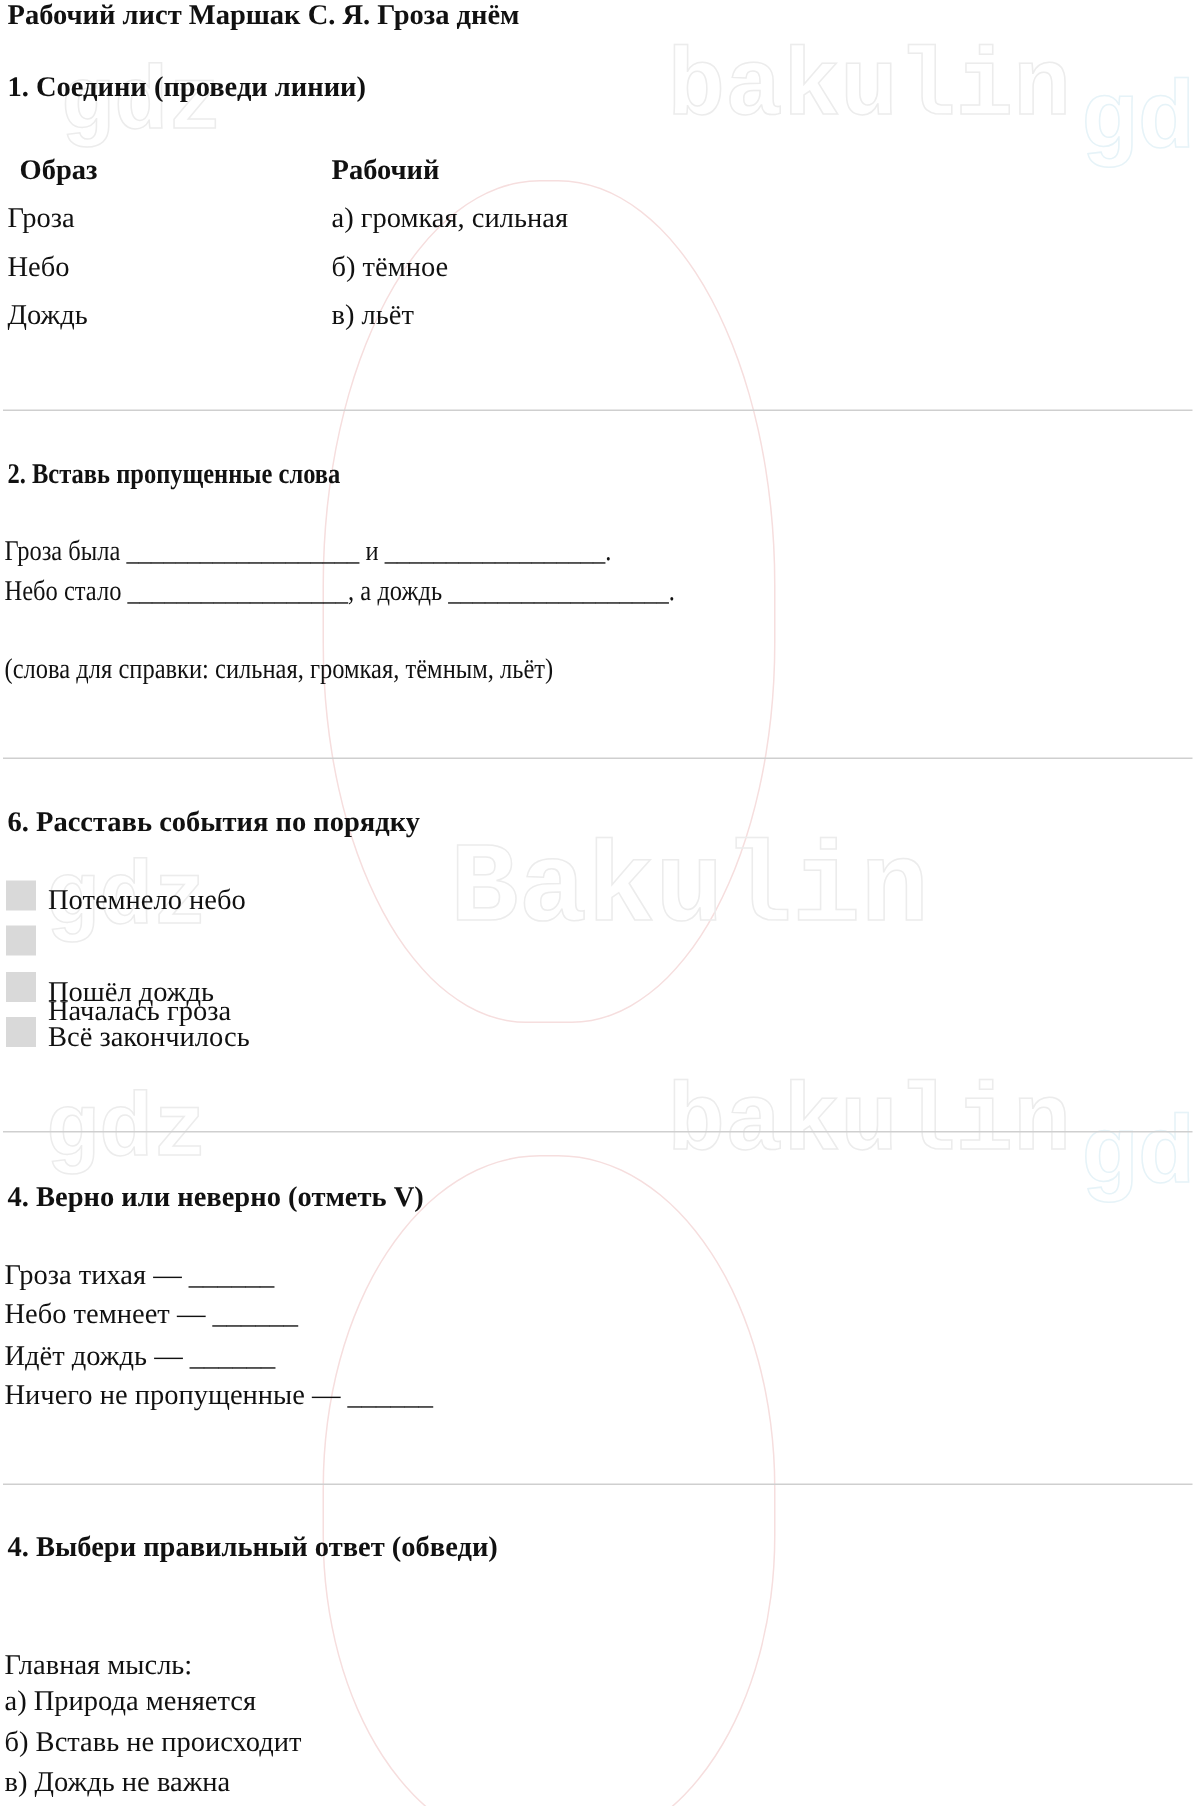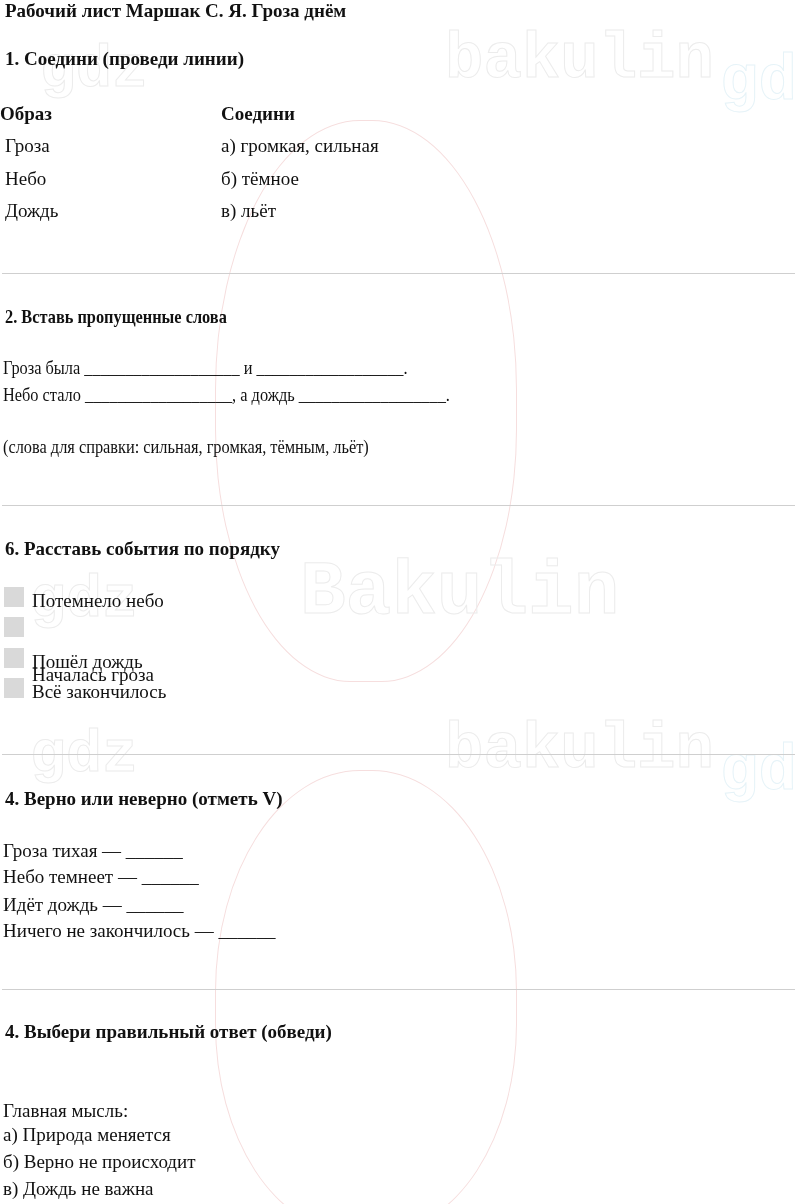--- a/index.html
+++ b/index.html
@@ -46,22 +46,22 @@
 <div class="wm" style="left:40px;top:40px;font-size:60px;">gdz</div>
 <div class="wm" style="left:300px;top:555px;font-size:76px;">Bakulin</div>
 <div class="wm" style="left:30px;top:570px;font-size:60px;">gdz</div>
 <div class="wm" style="left:445px;top:718px;font-size:64px;">bakulin</div>
 <div class="wm wm-blue" style="left:720px;top:740px;font-size:64px;">gdz</div>
 <div class="wm" style="left:30px;top:725px;font-size:60px;">gdz</div>
 
 <div class="abs title">Рабочий лист Маршак С. Я. Гроза днём</div>
 
 <div class="abs h" style="top:48px;">1. Соедини (проведи линии)</div>
-<div class="abs t" style="left:0;top:103px;font-weight:bold;">Образ</div>
-<div class="abs t" style="left:221px;top:103px;font-weight:bold;">Соедини</div>
+<div class="abs t" style="left:13px;top:103px;font-weight:bold;">Образ</div>
+<div class="abs t" style="left:221px;top:103px;font-weight:bold;">Рабочий</div>
 <div class="abs t" style="left:5px;top:135px;">Гроза</div>
 <div class="abs t" style="left:5px;top:168px;text-align:right;">Небо</div>
 <div class="abs t" style="left:5px;top:200px;text-align:right;">Дождь</div>
 <div class="abs t" style="left:221px;top:135px;">а) громкая, сильная</div>
 <div class="abs t" style="left:221px;top:168px;">б) тёмное</div>
 <div class="abs t" style="left:221px;top:200px;">в) льёт</div>
 
 <div class="divider" style="top:273px;"></div>
 
 <div class="abs h cond" style="top:306px;">2. Вставь пропущенные слова</div>
@@ -80,21 +80,21 @@
 <div class="abs t" style="left:32px;top:651px;">Пошёл дождь</div>
 <div class="box" style="top:678px;"></div>
 <div class="abs t" style="left:32px;top:681px;">Всё закончилось</div>
 
 <div class="divider" style="top:754px;"></div>
 
 <div class="abs h" style="top:788px;">4. Верно или неверно (отметь V)</div>
 <div class="row" style="top:840px;left:3px;">Гроза тихая — ______</div>
 <div class="row" style="top:866px;left:3px;">Небо темнеет — ______</div>
 <div class="row" style="top:894px;left:3px;">Идёт дождь — ______</div>
-<div class="row" style="top:920px;left:3px;">Ничего не закончилось — ______</div>
+<div class="row" style="top:920px;left:3px;">Ничего не пропущенные — ______</div>
 
 <div class="divider" style="top:989px;"></div>
 
 <div class="abs h" style="top:1021px;">4. Выбери правильный ответ (обведи)</div>
 <div class="row" style="top:1100px;left:3px;">Главная мысль:</div>
 <div class="row" style="top:1124px;left:3px;">а) Природа меняется</div>
-<div class="row" style="top:1151px;left:3px;">б) Верно не происходит</div>
+<div class="row" style="top:1151px;left:3px;">б) Вставь не происходит</div>
 <div class="row" style="top:1178px;left:3px;">в) Дождь не важна</div>
 
 </body></html>

